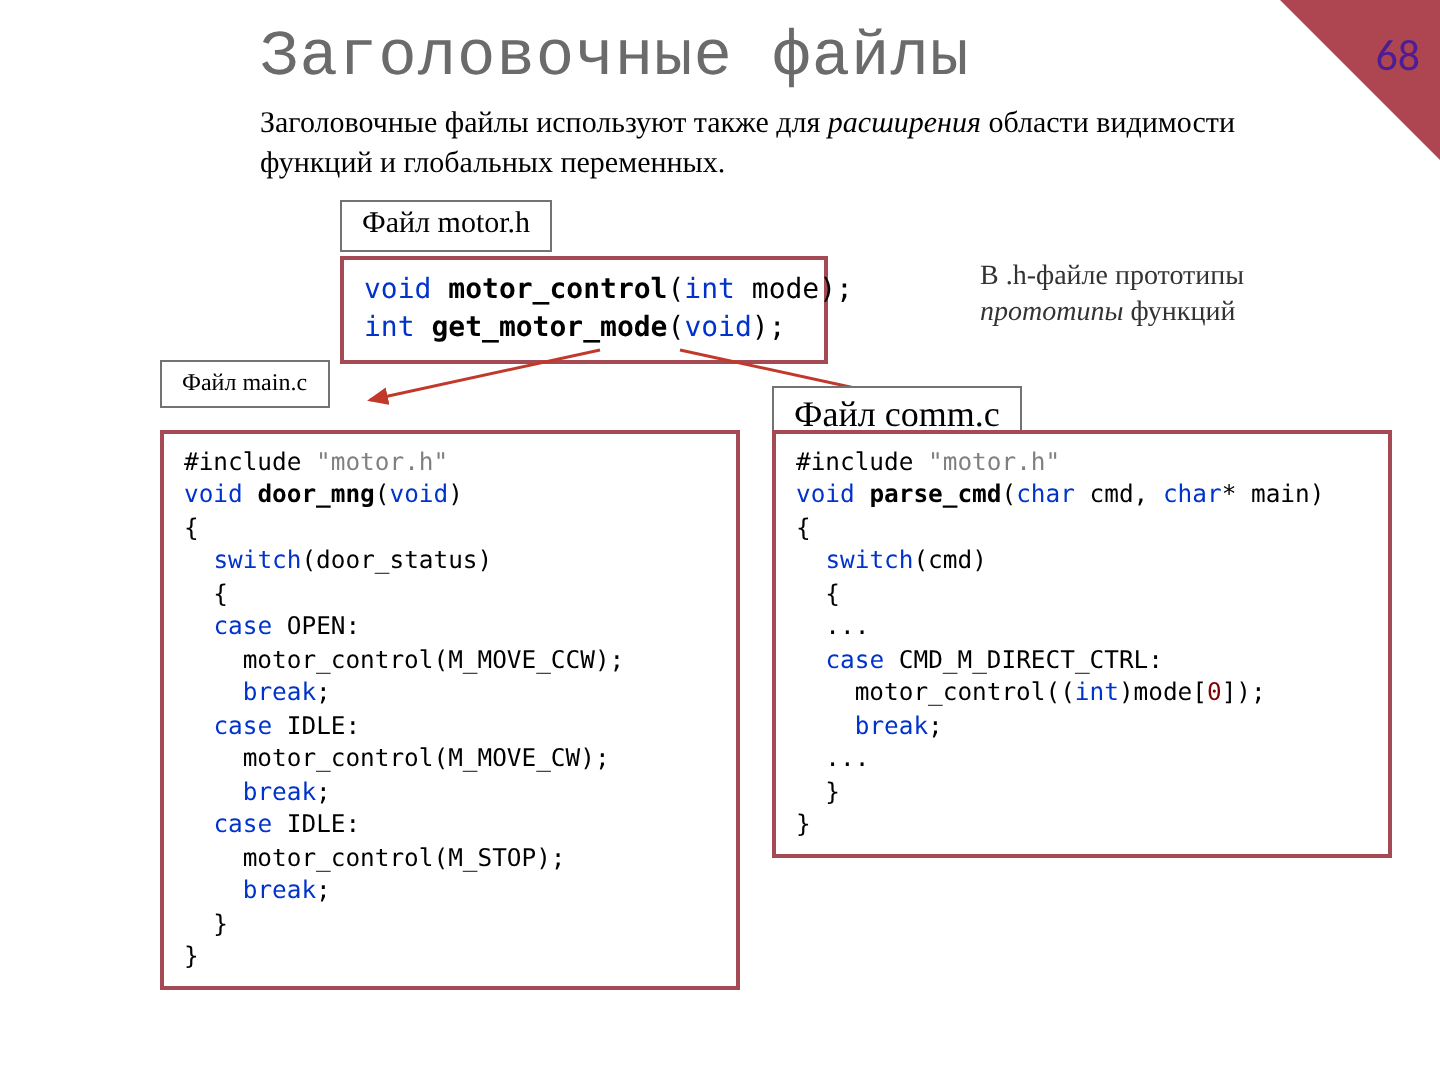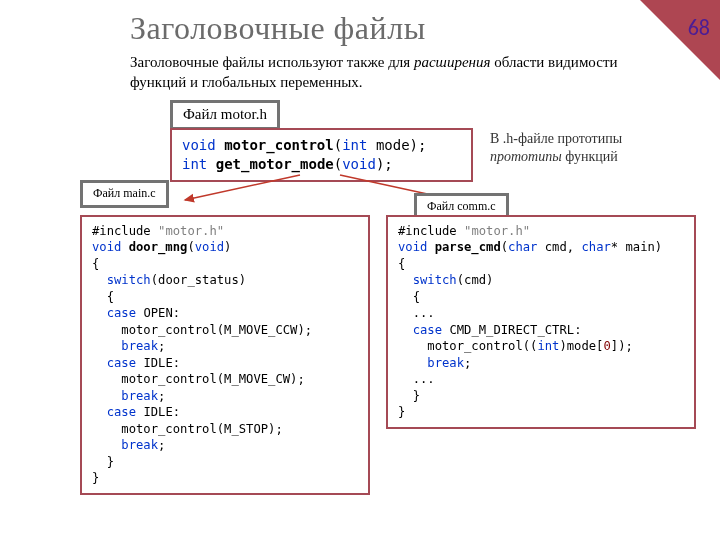--- a/index.html
+++ b/index.html
@@ -36,55 +36,55 @@
     font-family: Calibri, Arial, sans-serif;
     font-size: 22px;
     z-index: 2;
   }
   .title {
     position: absolute;
     left: 130px;
     top: 10px;
     font-size: 32px;
     color: #6b6b6b;
-    font-family: Liberation Serif, serif;
+    font-family: Liberation Mono, monospace;
     letter-spacing: 0.5px;
   }
   .subtitle {
     position: absolute;
     left: 130px;
     top: 52px;
     right: 80px;
     font-size: 15px;
     color: #000000;
     font-family: Georgia, serif;
     line-height: 1.35;
   }
   .file-label {
     position: absolute;
-    border: 3px solid #737373;
+    border: 1px solid #737373;
     padding: 3px 10px 4px;
     font-family: Georgia, serif;
     background: #fff;
   }
   .label-motorh { left: 170px; top: 100px; font-size: 15px; }
   .label-mainc  { left: 80px;  top: 180px; font-size: 12px; }
-  .label-commc  { left: 386px; top: 193px; font-size: 12px; margin-left: 28px; }
+  .label-commc  { left: 386px; top: 193px; font-size: 18px; }
   .codebox {
     position: absolute;
     border: 2px solid #a54a55;
     padding: 6px 10px;
     font-family: Consolas, Menlo, monospace;
     font-size: 14px;
     line-height: 1.35;
     white-space: pre;
     background: #fff;
   }
   .codebox.small { font-size: 12.2px; line-height: 1.35; }
-  .box-motorh { left: 170px; top: 128px; width: 303px; }
+  .box-motorh { left: 170px; top: 128px; width: 244px; }
   .box-mainc  { left: 80px;  top: 215px; width: 290px; }
   .box-commc  { left: 386px; top: 215px; width: 310px; }
   .note {
     position: absolute;
     left: 490px;
     top: 130px;
     width: 200px;
     font-size: 14px;
     font-family: Georgia, serif;
     color: #333;

